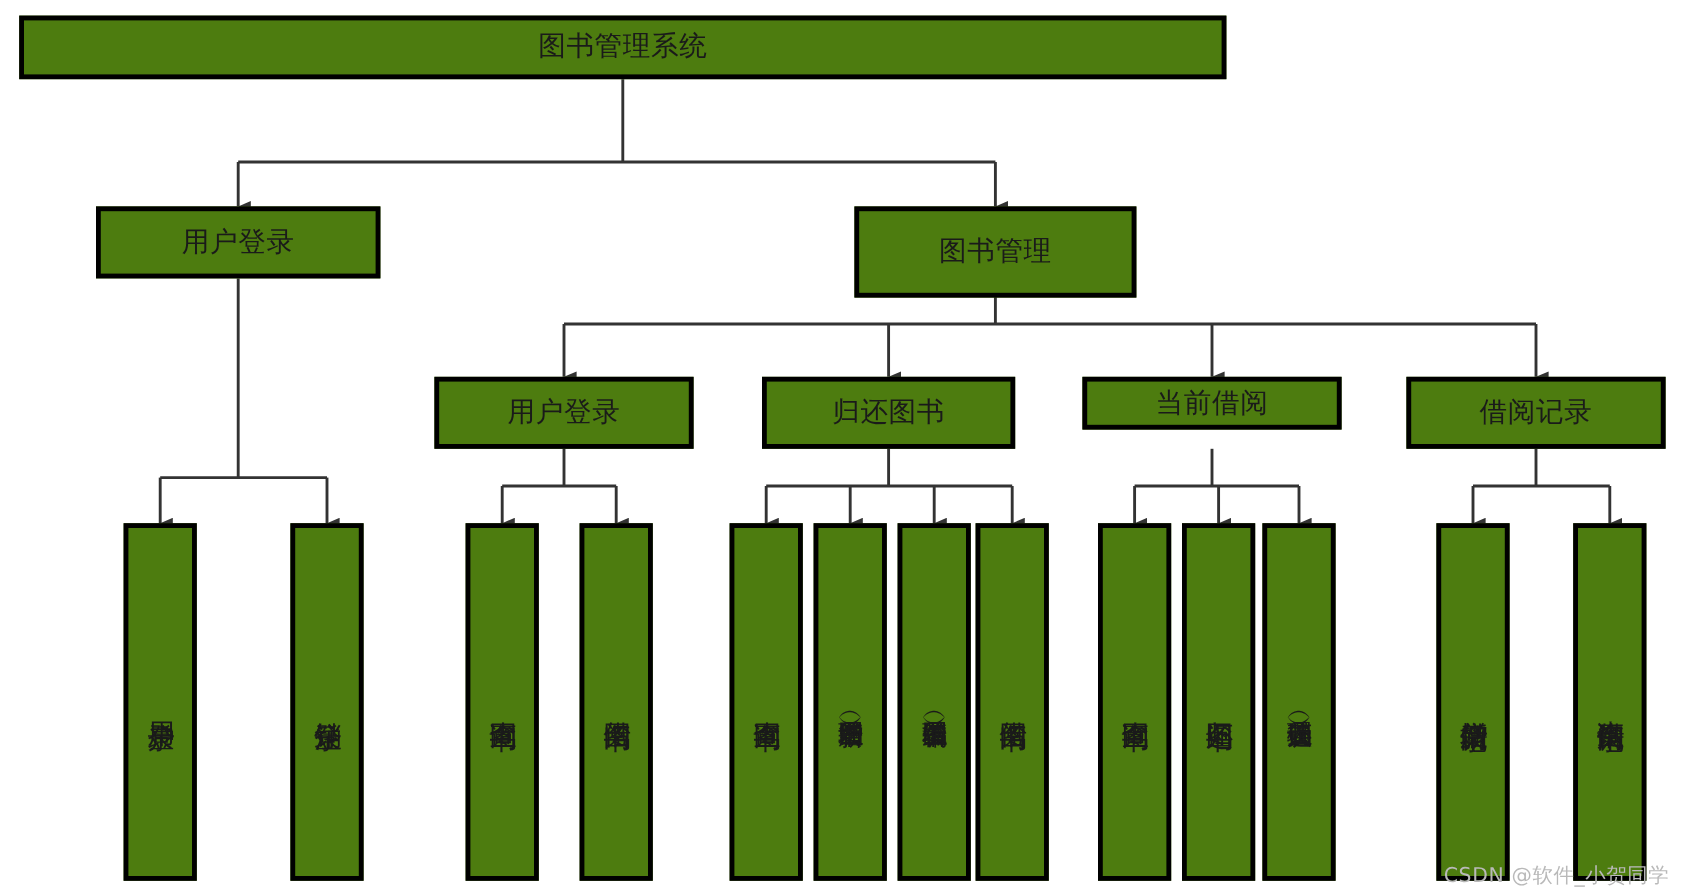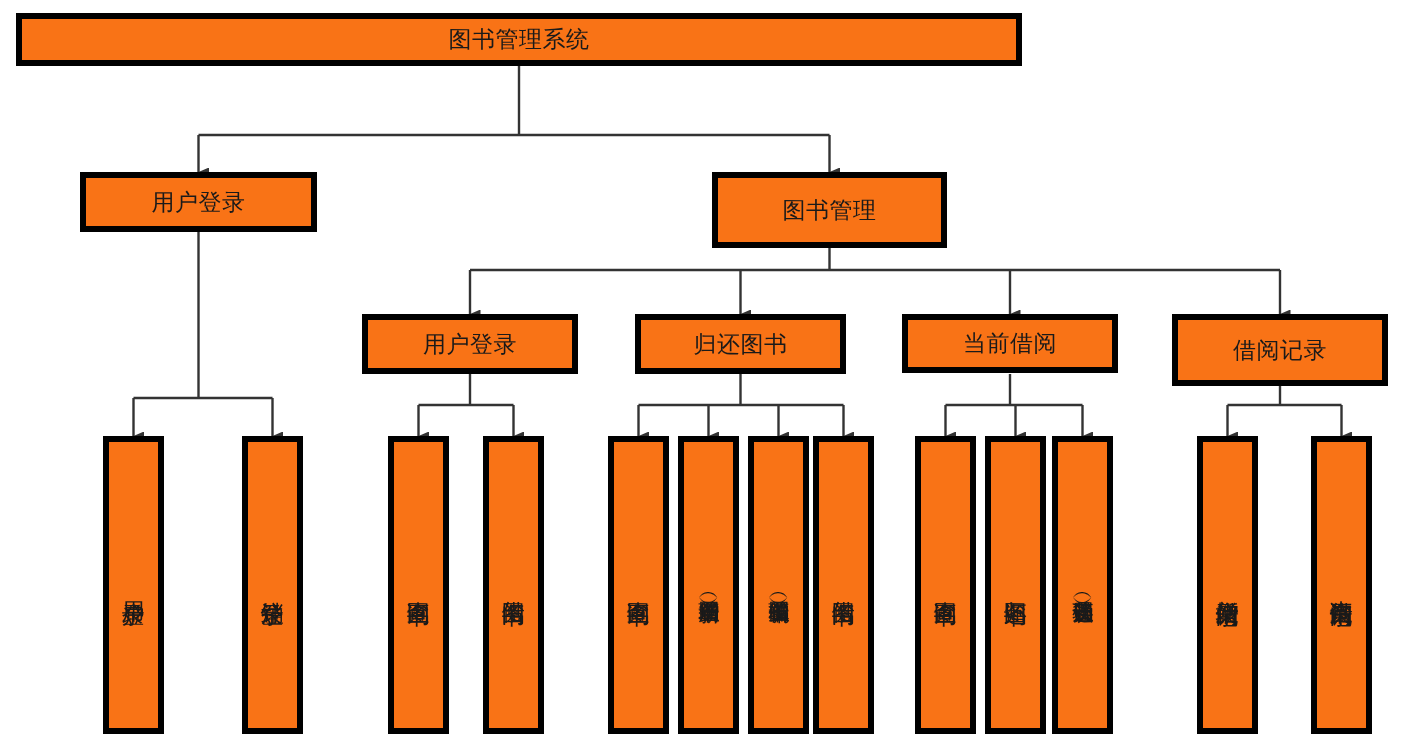--- a/index.html
+++ b/index.html
@@ -20,22 +20,22 @@
   #edges {
     position: absolute;
     left: 0;
     top: 0;
     width: 1405px;
     height: 747px;
   }
   .node {
     position: absolute;
     box-sizing: border-box;
-    background: #f97316;
-    border: 6px solid #000000;
+    background: #4d7c0f;
+    border: 4px solid #000000;
     display: flex;
     align-items: center;
     justify-content: center;
     overflow: hidden;
   }
   .node-label {
     color: #1a1a1a;
     text-align: center;
     line-height: 1.08;
     letter-spacing: 0.5px;
@@ -127,24 +127,24 @@
       </div>
       <div class="node horizontal" style="left: 712px; top: 172px; width: 235px; height: 76px;">
         <span class="node-label">图书管理</span>
       </div>
       <div class="node horizontal" style="left: 362px; top: 314px; width: 216px; height: 60px;">
         <span class="node-label">用户登录</span>
       </div>
       <div class="node horizontal" style="left: 635px; top: 314px; width: 211px; height: 60px;">
         <span class="node-label">归还图书</span>
       </div>
-      <div class="node horizontal" style="left: 902px; top: 314px; width: 216px; height: 59px;">
+      <div class="node horizontal" style="left: 902px; top: 314px; width: 216px; height: 44px;">
         <span class="node-label">当前借阅</span>
       </div>
-      <div class="node horizontal" style="left: 1172px; top: 314px; width: 216px; height: 72px;">
+      <div class="node horizontal" style="left: 1172px; top: 314px; width: 216px; height: 60px;">
         <span class="node-label">借阅记录</span>
       </div>
       <div class="node vertical" style="left: 103px; top: 436px; width: 61px; height: 298px;">
         <span class="node-label">用户登录</span>
       </div>
       <div class="node vertical" style="left: 242px; top: 436px; width: 61px; height: 298px;">
         <span class="node-label">注销登录</span>
       </div>
       <div class="node vertical" style="left: 388px; top: 436px; width: 61px; height: 298px;">
         <span class="node-label">查询图书</span>
@@ -174,13 +174,14 @@
         <span class="node-label">确认归还（管理员）</span>
       </div>
       <div class="node vertical" style="left: 1197px; top: 436px; width: 61px; height: 298px;">
         <span class="node-label">新增借阅记录</span>
       </div>
       <div class="node vertical" style="left: 1311px; top: 436px; width: 61px; height: 298px;">
         <span class="node-label">查询借阅记录</span>
       </div>
     </div>
 
+  <div id="watermark">CSDN @软件_小贺同学</div>
 </div>
 
 </body></html>

